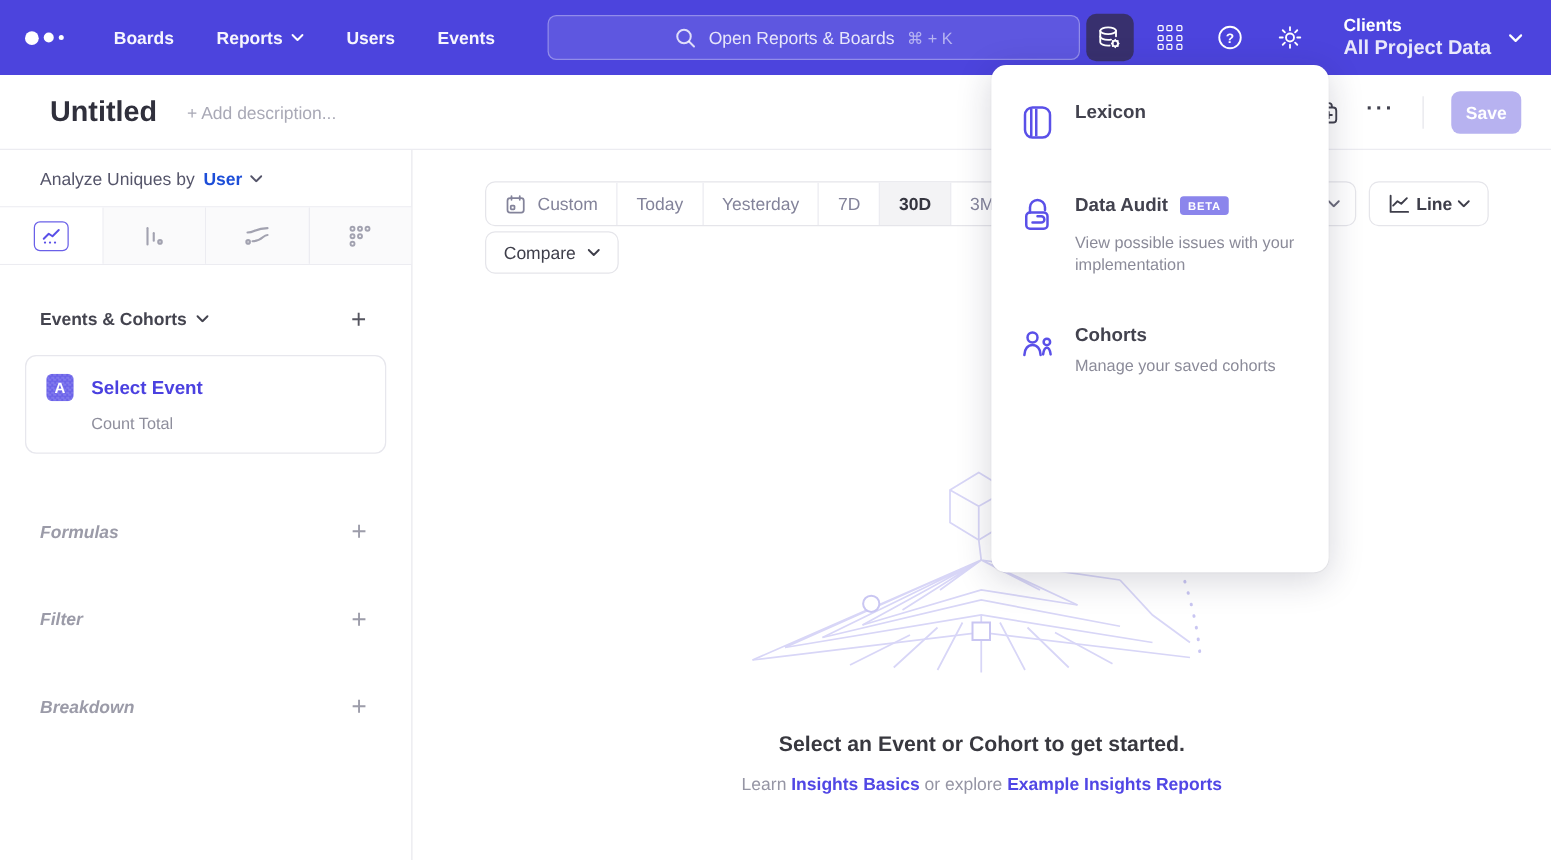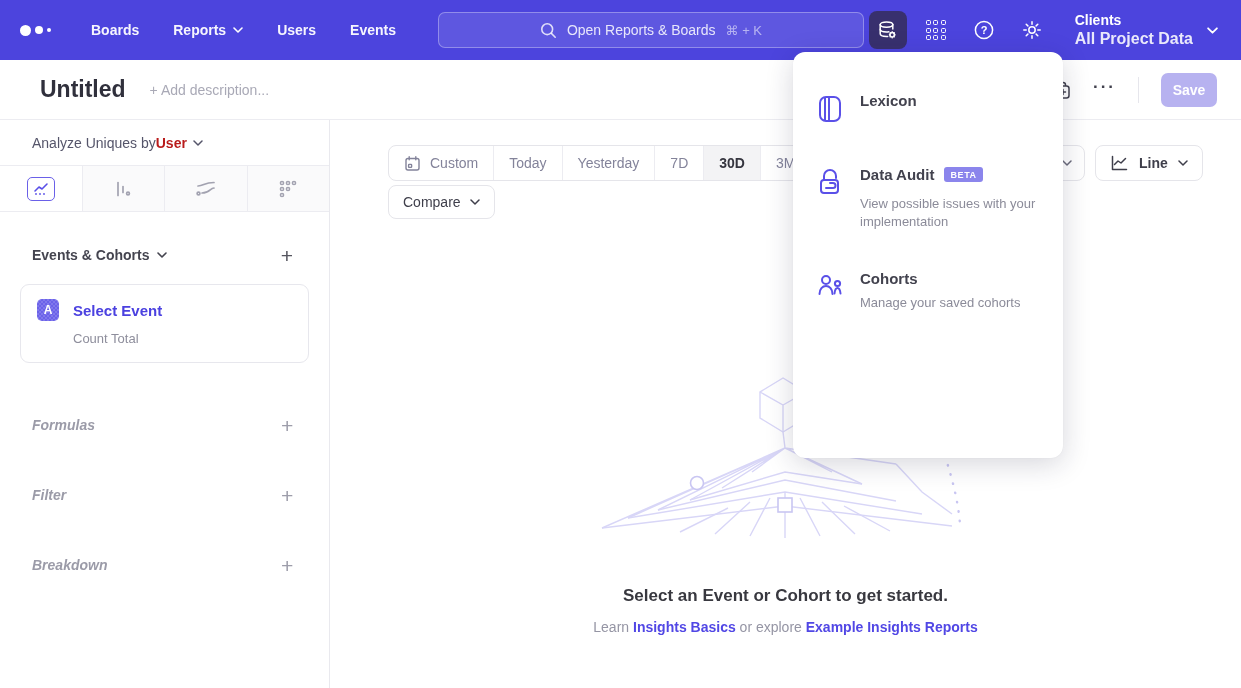--- a/index.html
+++ b/index.html
@@ -40,21 +40,21 @@
   .ellipsis { font-size:17px; font-weight:700; letter-spacing:2px; color:#41414e; cursor:pointer; line-height:1; padding-bottom:6px; }
   .vdiv { width:1px; height:26px; background:#e6e6ec; }
   .save-btn { width:56px; height:34px; border:none; border-radius:7px; background:#b7b2f0; color:#fff;
               font-size:14px; font-weight:600; font-family:inherit; cursor:default; }
 
   
   .sidebar { position:absolute; left:0; top:120px; width:330px; height:568px; background:#fff;
              border-right:1px solid #e9e9ee; z-index:5; }
   .analyze-row { height:46px; display:flex; align-items:center; padding:0 32px; border-bottom:1px solid #ececf1;
                  font-size:14px; color:#55556a; }
-  .analyze-row .val { font-weight:700; color:#b91c1c; display:flex; align-items:center; gap:6px; cursor:pointer; }
+  .analyze-row .val { font-weight:700; color:#1d4ed8; margin-left:7px; display:flex; align-items:center; gap:6px; cursor:pointer; }
   .charttabs { display:flex; height:46px; border-bottom:1px solid #ececf1; }
   .charttab { flex:1; display:flex; align-items:center; justify-content:center; background:#fafafb;
               border-right:1px solid #ececf1; cursor:pointer; color:#a2a2b0; }
   .charttab:last-child { border-right:none; }
   .charttab.selected { background:#fff; color:#5248e2; }
   .seltab-box { width:28px; height:24px; border:1.5px solid #6a60e8; border-radius:5px; display:flex; align-items:center; justify-content:center; }
   .side-section { display:flex; align-items:center; justify-content:space-between; padding:0 36px 0 32px; }
   .sec-events { margin-top:22px; height:42px; }
   .sec-events .lbl { font-size:14px; font-weight:700; color:#44444f; display:flex; align-items:center; gap:8px; cursor:pointer; }
   .plus { font-size:21px; font-weight:400; color:#55555f; cursor:pointer; line-height:1; }
@@ -76,34 +76,34 @@
   .toolbar { position:absolute; left:58px; top:25px; right:24px; display:flex; align-items:flex-start; }
   .rangebar { display:flex; align-items:stretch; height:36px; width:697px; border:1px solid #e5e5ea;
               border-radius:8px; background:#fff; overflow:hidden; }
   .seg { display:flex; align-items:center; justify-content:center; padding:0 15px; font-size:14px; color:#83839a;
          border-right:1px solid #ececf1; cursor:pointer; white-space:nowrap; }
   .seg.first { gap:9px; color:#83839a; }
   .seg.selected { background:#f3f3f5; color:#35353f; font-weight:700; }
   .seg-spacer { flex:1; border-right:none; }
   .seg.chev-seg { border-right:none; border-left:1px solid #ececf1; color:#6b6b7b; padding:0 12px; }
   .linebtn { margin-left:10px; height:36px; border:1px solid #e5e5ea; border-radius:8px; background:#fff;
-             display:flex; align-items:center; gap:10px; padding:0 14px; font-size:14px; font-weight:600; color:#3e3e4a; cursor:pointer; }
+             display:flex; align-items:center; gap:4px; padding:0 14px; font-size:14px; font-weight:600; color:#3e3e4a; cursor:pointer; }
   .comparebtn { position:absolute; left:58px; top:65px; height:34px; border:1px solid #e5e5ea; border-radius:8px;
                 background:#fff; display:flex; align-items:center; gap:9px; padding:0 14px; font-size:14px;
                 font-weight:500; color:#3e3e4a; cursor:pointer; }
 
   .empty { position:absolute; left:0; top:248px; width:911px; display:flex; flex-direction:column; align-items:center; }
   .illu { width:372px; height:172px; }
   .empty-h { margin-top:46px; font-size:17px; font-weight:700; color:#38383f; }
   .empty-sub { margin-top:13px; font-size:14px; color:#9595a4; }
   .empty-sub a { color:#5147e5; font-weight:600; text-decoration:none; cursor:pointer; }
 
   
   .ddmenu { position:absolute; left:793px; top:52px; width:270px; height:406px; background:#fff; border-radius:12px;
-            box-shadow:0 6px 28px rgba(30,30,60,.18), 0 0 1px rgba(30,30,60,.1); z-index:100; padding:32px 14px 0 14px; }
+            box-shadow:0 6px 28px rgba(30,30,60,.18), 0 0 1px rgba(30,30,60,.1); z-index:100; padding:21px 14px 0 14px; }
   .mi { display:flex; gap:17px; padding:8px 10px; border-radius:9px; cursor:pointer; }
   .mi + .mi { margin-top:22px; }
   .mi.hovered { background:#f4f4f6; padding-top:20px; padding-bottom:20px; margin-top:16px; }
   .mi .ic { width:26px; flex:0 0 26px; color:#5a50e8; padding-top:2px; }
   .mi-title { font-size:15px; font-weight:700; color:#42424e; display:flex; align-items:center; gap:10px; }
   .beta { background:#8b85ec; color:#fff; font-size:9px; font-weight:700; letter-spacing:.6px; border-radius:3px; padding:2.5px 6px; }
   .mi-desc { margin-top:7px; font-size:13px; line-height:1.42; color:#8b8b99; max-width:186px; }
   .mi.audit .mi-desc { margin-top:12px; }
 </style>
 </head>

